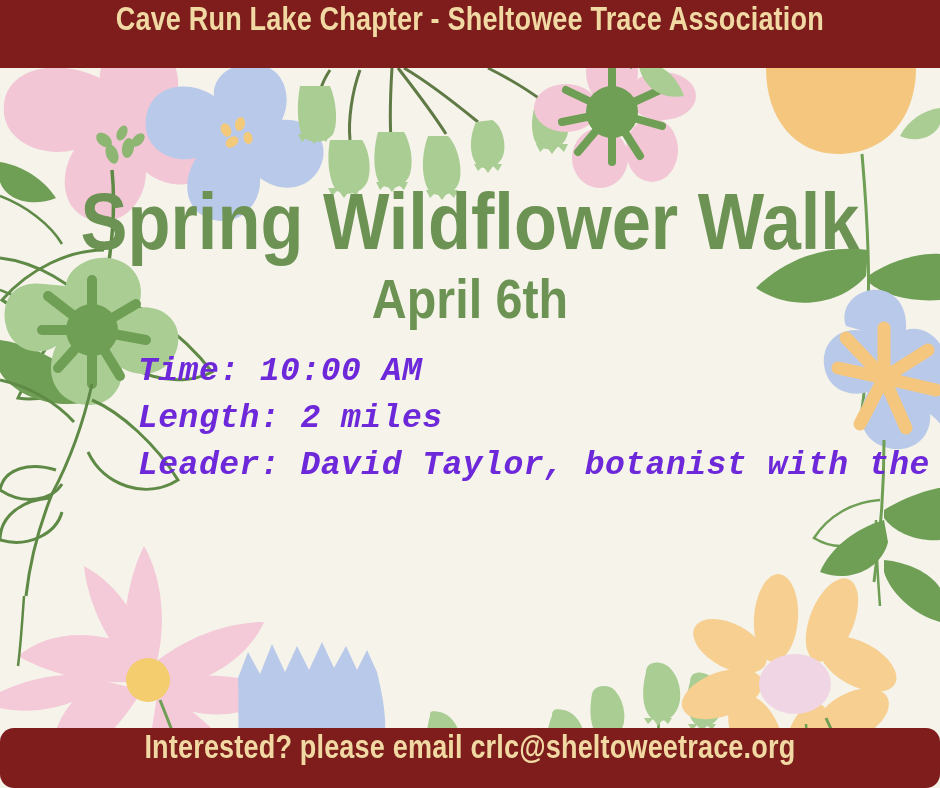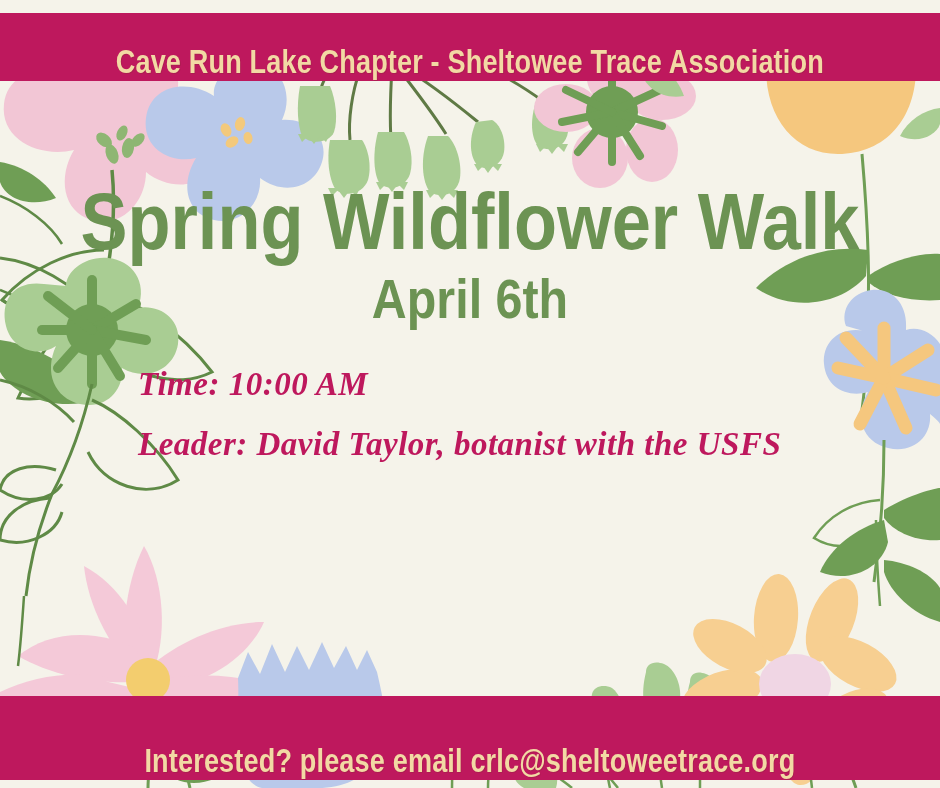--- a/index.html
+++ b/index.html
@@ -12,29 +12,28 @@
     width: 940px;
     height: 788px;
     overflow: hidden;
     background: #f5f3ea;
     font-family: "Liberation Sans", sans-serif;
   }
   .band {
     position: absolute;
     left: 0;
     width: 940px;
-    background: #be185d;
+    background: #7f1d1d;
     display: flex;
-    align-items: flex-end;
+    align-items: flex-start;
     justify-content: center;
     z-index: 40;
-    margin-top: 13px;
   }
   #header-band { top: 0; height: 68px; }
-  #footer-band { bottom: 8px; height: 84px; }
+  #footer-band { bottom: 0; height: 60px; border-radius: 14px; }
   .band-text {
     color: #f2d9a4;
     font-family: "Liberation Sans Narrow", "Liberation Sans", sans-serif;
     font-weight: bold;
     font-size: 33px;
     letter-spacing: 0.2px;
     transform: scaleX(0.82);
     transform-origin: center;
     white-space: nowrap;
     text-shadow: 1px 1px 0 rgba(90,60,30,0.18);
@@ -83,29 +82,28 @@
     transform-origin: center top;
     white-space: nowrap;
   }
   #details {
     position: absolute;
     top: 348px;
     left: 138px;
     width: 790px;
   }
   .script {
-    color: #be185d;
-    font-family: Liberation Serif, serif;
+    color: #6d28d9;
+    font-family: Liberation Mono, monospace;
     font-style: italic;
     font-weight: bold;
     font-size: 33px;
     line-height: 47px;
     letter-spacing: 0.5px;
     white-space: nowrap;
-    margin-top: 13px;
   }
   #note {
     position: absolute;
     top: 552px;
     left: 138px;
     width: 720px;
   }
   .script-wrap {
     color: #6f9150;
     font-family: "DejaVu Serif", serif;
@@ -345,20 +343,21 @@
     <path d="M476 736 C470 754 474 770 484 776 C496 780 506 770 506 758
                C506 744 496 734 486 732 C476 730 476 732 476 736 Z" fill="#a9cd93"></path>
   </svg>
 
   <div id="content">
     <div id="title">Spring Wildflower Walk</div>
     <div id="subtitle">April 6th</div>
 
     <div id="details">
       <div class="script">Time: 10:00 AM</div>
+      <div class="script">Length: 2 miles</div>
       <div class="script">Leader: David Taylor, botanist with the USFS</div>
     </div>
 
   </div>
 
   <div class="band" id="header-band">
     <div class="band-text">Cave Run Lake Chapter - Sheltowee Trace Association</div>
   </div>
 
   <div class="band" id="footer-band">

